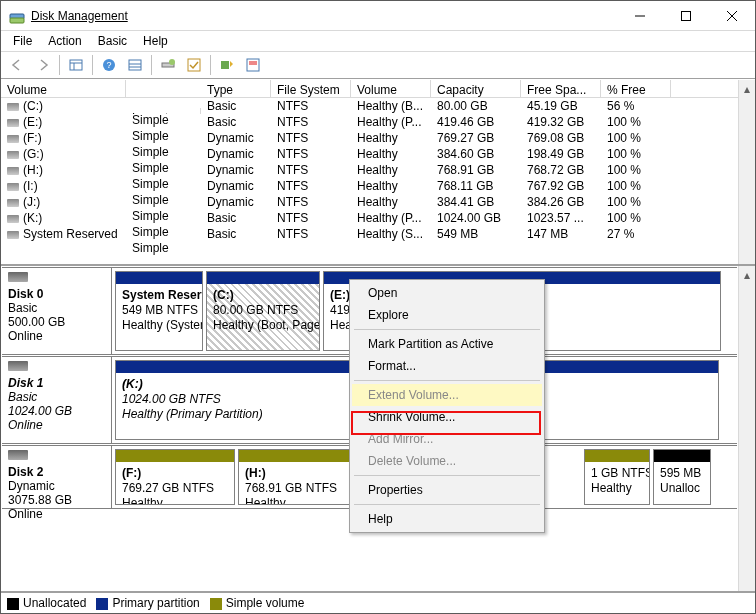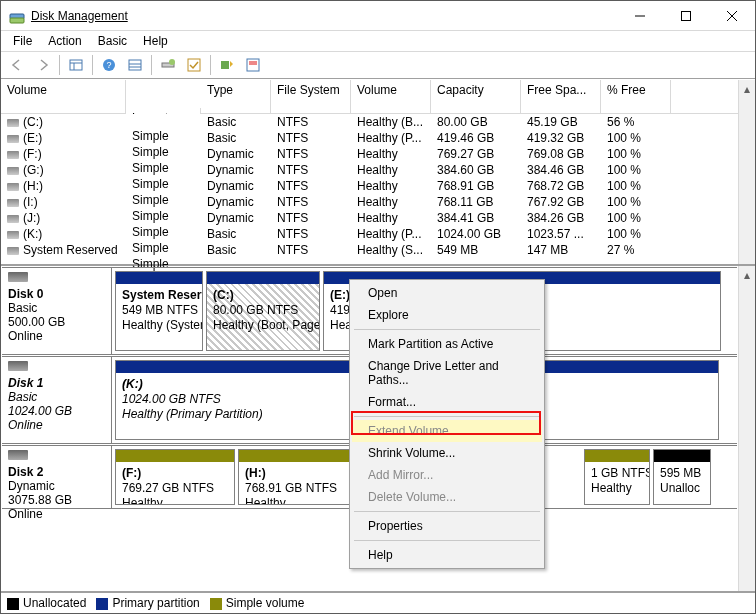--- a/index.html
+++ b/index.html
@@ -11,21 +11,21 @@
   .ctl { width: 46px; height: 30px; display: flex; align-items: center; justify-content: center; }
   .menubar { height: 20px; display: flex; align-items: center; padding: 0 4px; gap: 0; }
   .menubar span { padding: 10px 8px; }
   .toolbar { height: 28px; border-top: 1px solid #d9d9d9; border-bottom: 1px solid #a0a0a0; display: flex; align-items: center; padding: 0 4px; gap: 2px; }
   .tbtn { width: 24px; height: 22px; display: flex; align-items: center; justify-content: center; border: 1px solid transparent; }
   .tbtn.dis { opacity: .4; }
   .tsep { width: 1px; height: 20px; background: #c0c0c0; margin: 0 2px; }
   .content { flex: 1; display: flex; flex-direction: column; overflow: hidden; border-top: 1px solid #fff; }
   
   .vlist { height: 186px; border-bottom: 2px solid #a0a0a0; position: relative; }
-  .vhead { height: 34px; display: flex; border-bottom: 1px solid #d9d9d9; }
+  .vhead { height: 18px; display: flex; border-bottom: 1px solid #d9d9d9; }
   .vhead div { border-right: 1px solid #d9d9d9; padding: 3px 6px; font-size: 12px; background: #fff; overflow: hidden; white-space: nowrap; }
   .vbody { }
   .vrow { height: 16px; display: flex; align-items: center; }
   .vrow div { padding: 0 6px; font-size: 12px; overflow: hidden; white-space: nowrap; text-overflow: clip; }
   .vico { width: 12px; height: 8px; background: linear-gradient(#888,#ccc); border-radius: 1px; display: inline-block; margin-right: 4px; vertical-align: middle; }
   .vscroll { position: absolute; right: 0; top: 0; bottom: 0; width: 17px; background: #f0f0f0; border-left: 1px solid #d9d9d9; }
   .vsbtn { height: 17px; display:flex; align-items:center; justify-content:center; color:#606060;}
   
   .disks { flex: 1; overflow: hidden; position: relative; }
   .diskrow { display: flex; border-top: 1px solid #808080; border-bottom: 1px solid #808080; margin: 1px 18px 1px 1px; }
@@ -200,21 +200,21 @@
             <div class="c-free">769.08 GB</div>
             <div class="c-pct">100 %</div>
           </div>
           <div class="vrow">
             <div class="c-vol"><span class="vico"></span>(G:)</div>
             <div class="c-lay">Simple</div>
             <div class="c-typ">Dynamic</div>
             <div class="c-fs">NTFS</div>
             <div class="c-stat">Healthy</div>
             <div class="c-cap">384.60 GB</div>
-            <div class="c-free">384.46 GB</div>
+            <div class="c-free">198.49 GB</div>
             <div class="c-pct">100 %</div>
           </div>
           <div class="vrow">
             <div class="c-vol"><span class="vico"></span>(H:)</div>
             <div class="c-lay">Simple</div>
             <div class="c-typ">Dynamic</div>
             <div class="c-fs">NTFS</div>
             <div class="c-stat">Healthy</div>
             <div class="c-cap">768.91 GB</div>
             <div class="c-free">768.72 GB</div>
@@ -329,21 +329,20 @@
       <span><span class="sw" style="background:#0a2a8a"></span><span>Primary partition</span></span>
       <span><span class="sw" style="background:#8a8a0a"></span><span>Simple volume</span></span>
     </div>
   </div>
 
   <div class="ctx" style="left:348px; top:278px;">
     <div class="ctx-item">Open</div>
     <div class="ctx-item">Explore</div>
     <div class="ctx-sep"></div>
     <div class="ctx-item">Mark Partition as Active</div>
-    <div class="ctx-item">Change Drive Letter and Paths...</div>
     <div class="ctx-item">Format...</div>
     <div class="ctx-sep"></div>
     <div class="ctx-item dis hl">Extend Volume...</div>
     <div class="ctx-item">Shrink Volume...</div>
     <div class="ctx-item dis">Add Mirror...</div>
     <div class="ctx-item dis">Delete Volume...</div>
     <div class="ctx-sep"></div>
     <div class="ctx-item">Properties</div>
     <div class="ctx-sep"></div>
     <div class="ctx-item">Help</div>

